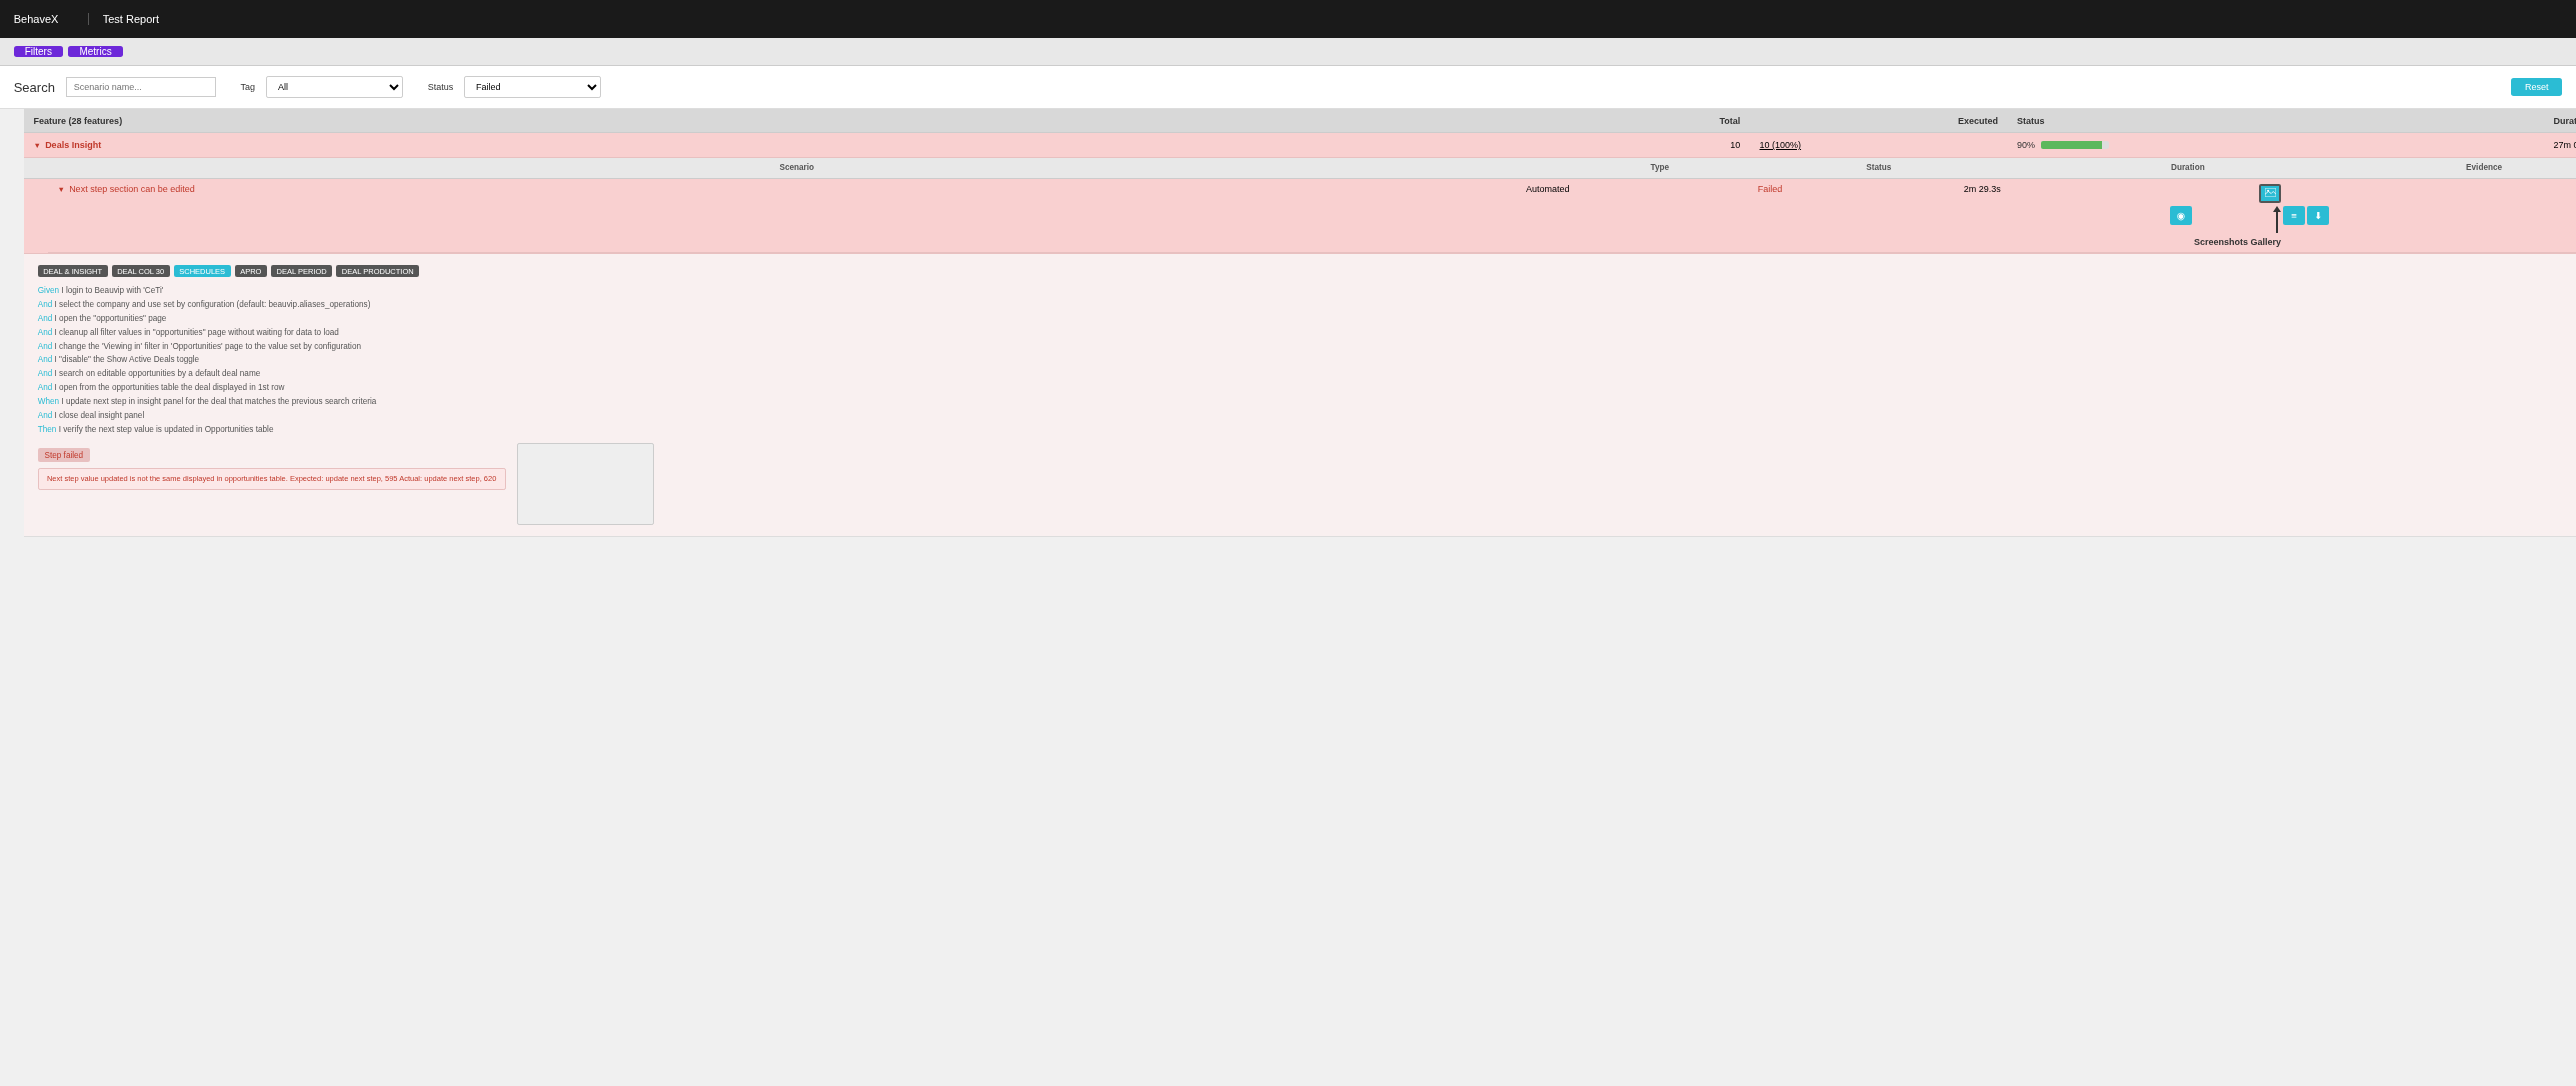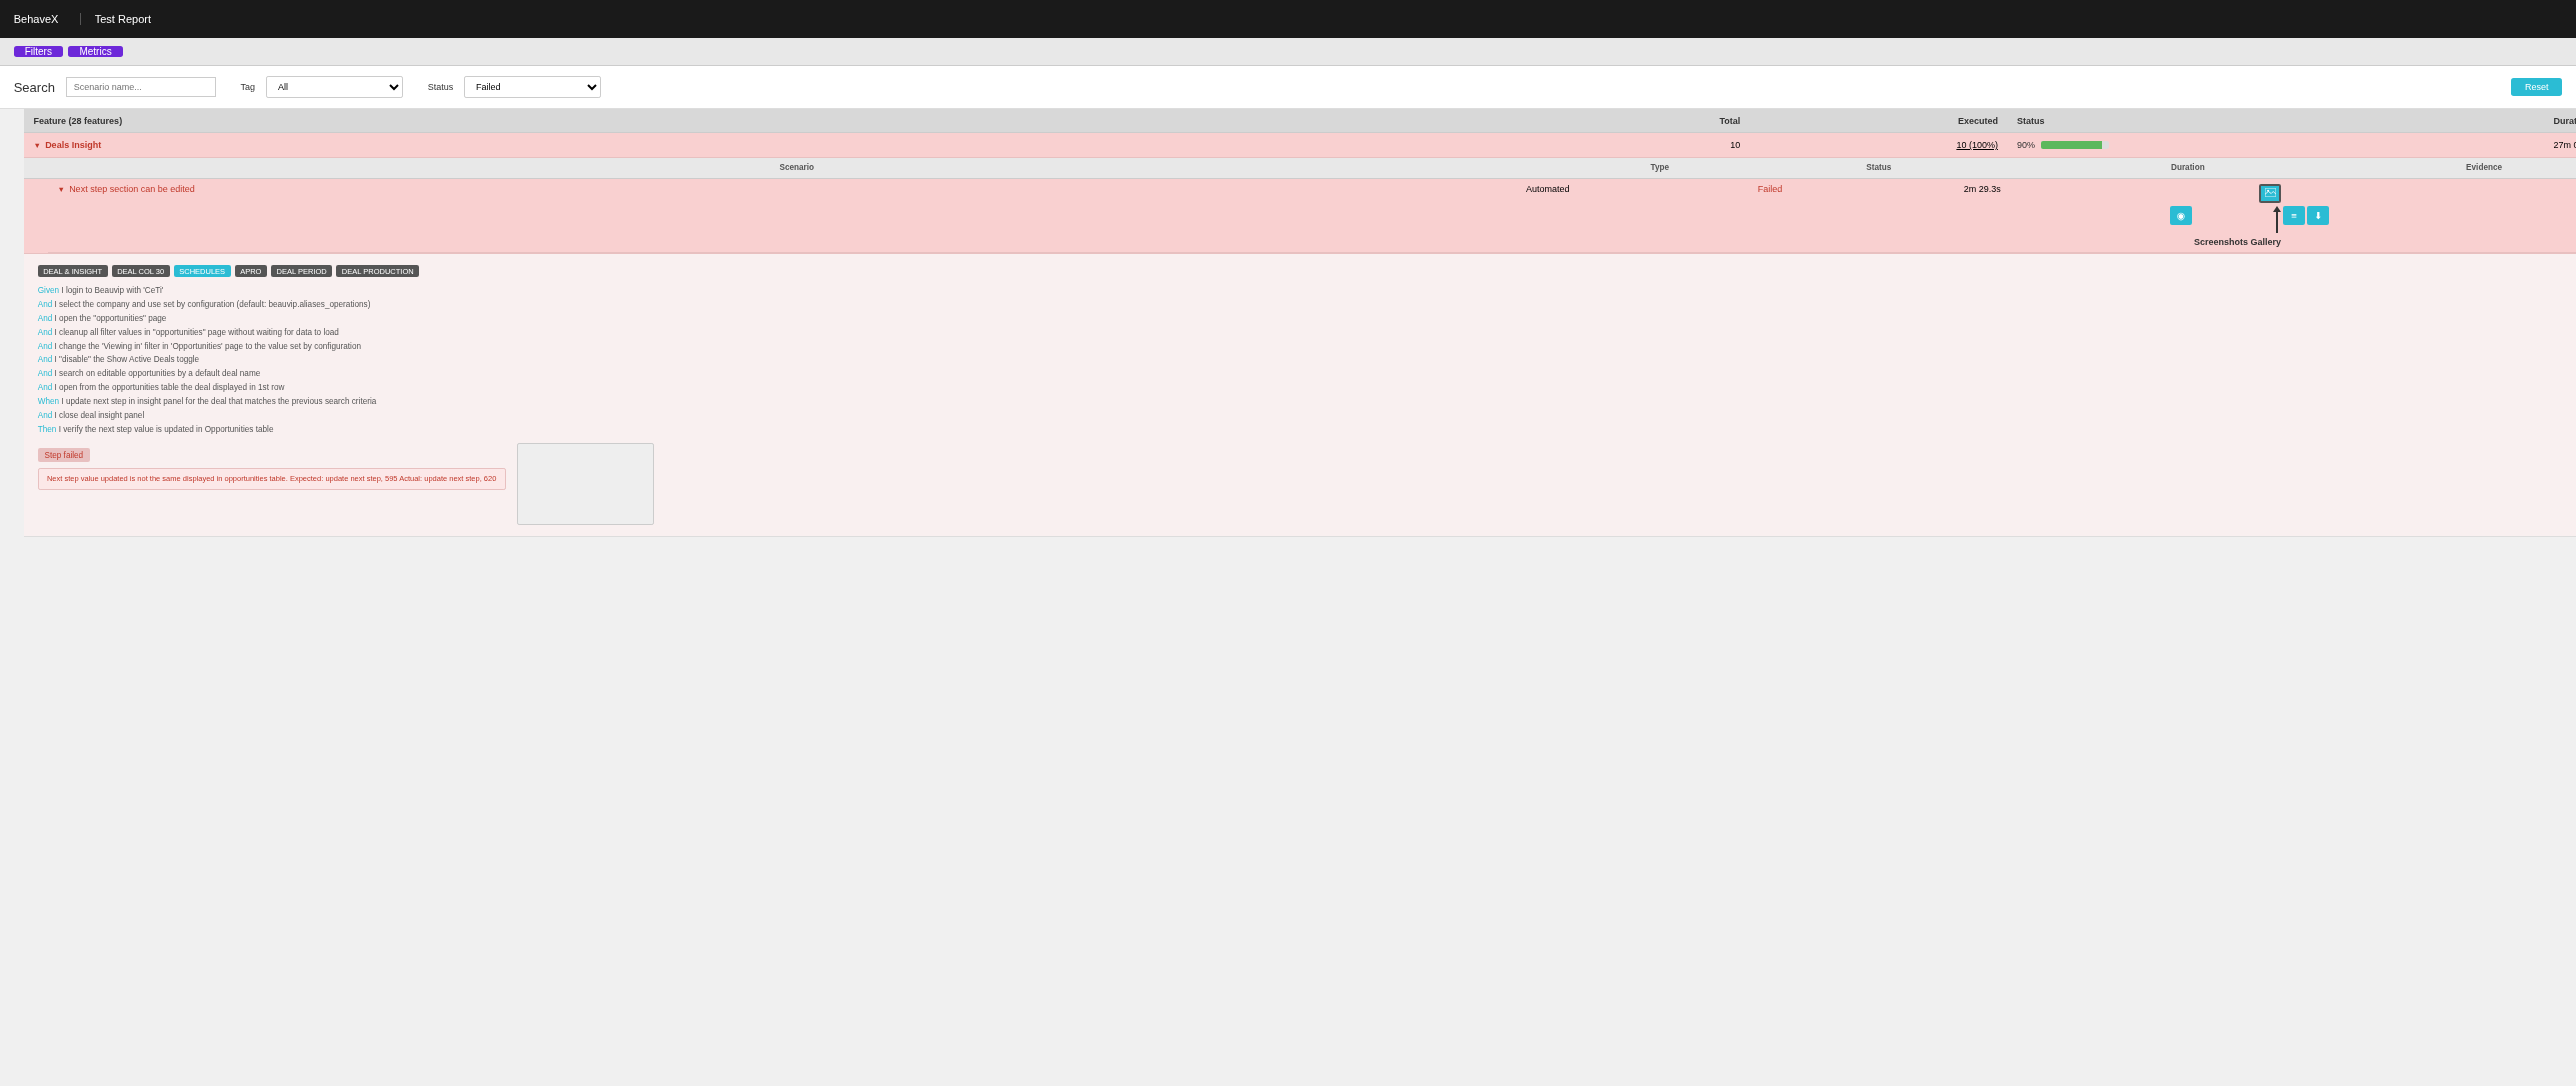--- a/index.html
+++ b/index.html
@@ -18,21 +18,21 @@
       color: #fff;
       font-size: 11px;
       font-weight: 400;
     }
     .header-title {
       color: #fff;
       font-size: 11px;
       font-weight: 400;
       border-left: 0.7px solid #555;
       padding-left: 13.7px;
-      margin-left: 8px;
+      margin-left: 16px;
     }
 
     
     .toolbar {
       background: #e8e8e8;
       padding: 8.2px 13.7px;
       display: flex;
       gap: 5.5px;
       border-bottom: 0.7px solid #ccc;
     }
@@ -351,21 +351,21 @@
   <tbody>
 
     <tr class="feature-row">
       <td>
         <span class="feature-name">
           <span class="chevron">▼</span>
           <span>Deals Insight</span>
         </span>
       </td>
       <td style="text-align:right;">10</td>
-      <td style="text-align:right;text-decoration:underline;">10 (100%)</td>
+      <td style="text-decoration:underline;">10 (100%)</td>
       <td>
         <div class="progress-bar-container">
           <span class="status-pct">90%</span>
           <div class="progress-bar">
             <div class="progress-fill" style="width:90%"></div>
           </div>
         </div>
       </td>
       <td style="text-align:right;">27m 0.1s</td>
     </tr>

